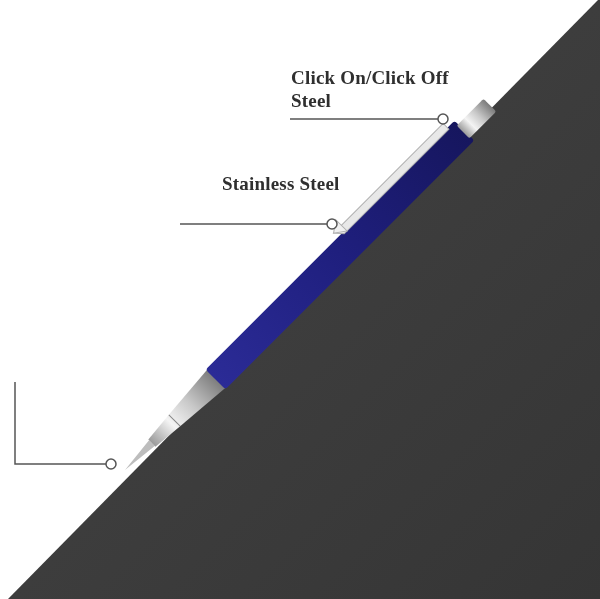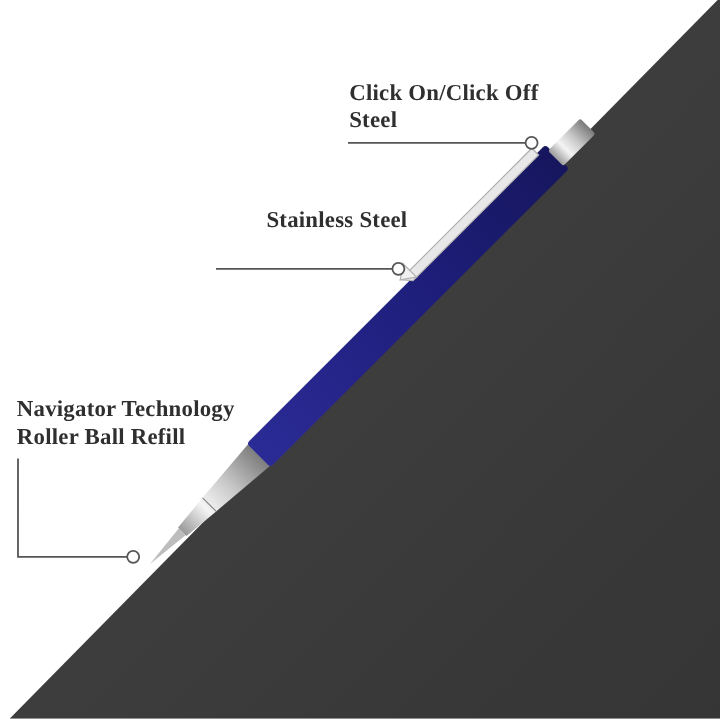--- a/index.html
+++ b/index.html
@@ -64,17 +64,13 @@
 
   <div class="label" style="left:291px; top:66px;">
     <span>Click On/Click Off</span>
     <span>Steel</span>
   </div>
 
   <div class="label" style="left:181px; top:172px;margin-left:41px;">
     <span>Stainless Steel</span>
   </div>
 
-  <div class="label" style="left:14px; top:330px;">
-    <span>Navigator Technology</span>
-    <span>Roller Ball Refill</span>
-  </div>
 </div>
 
 </body></html>

